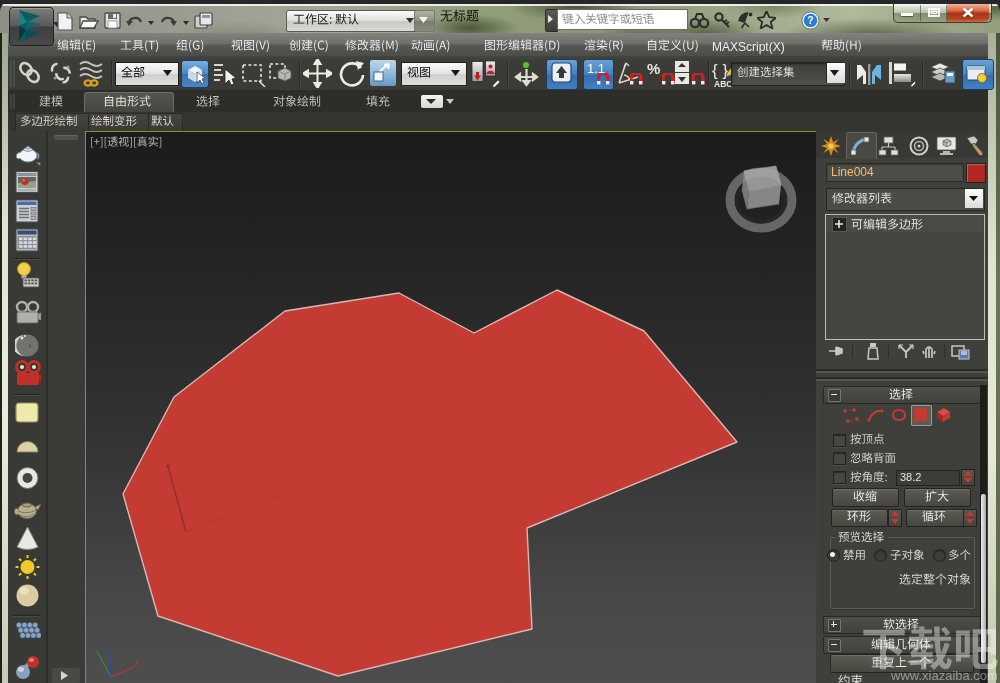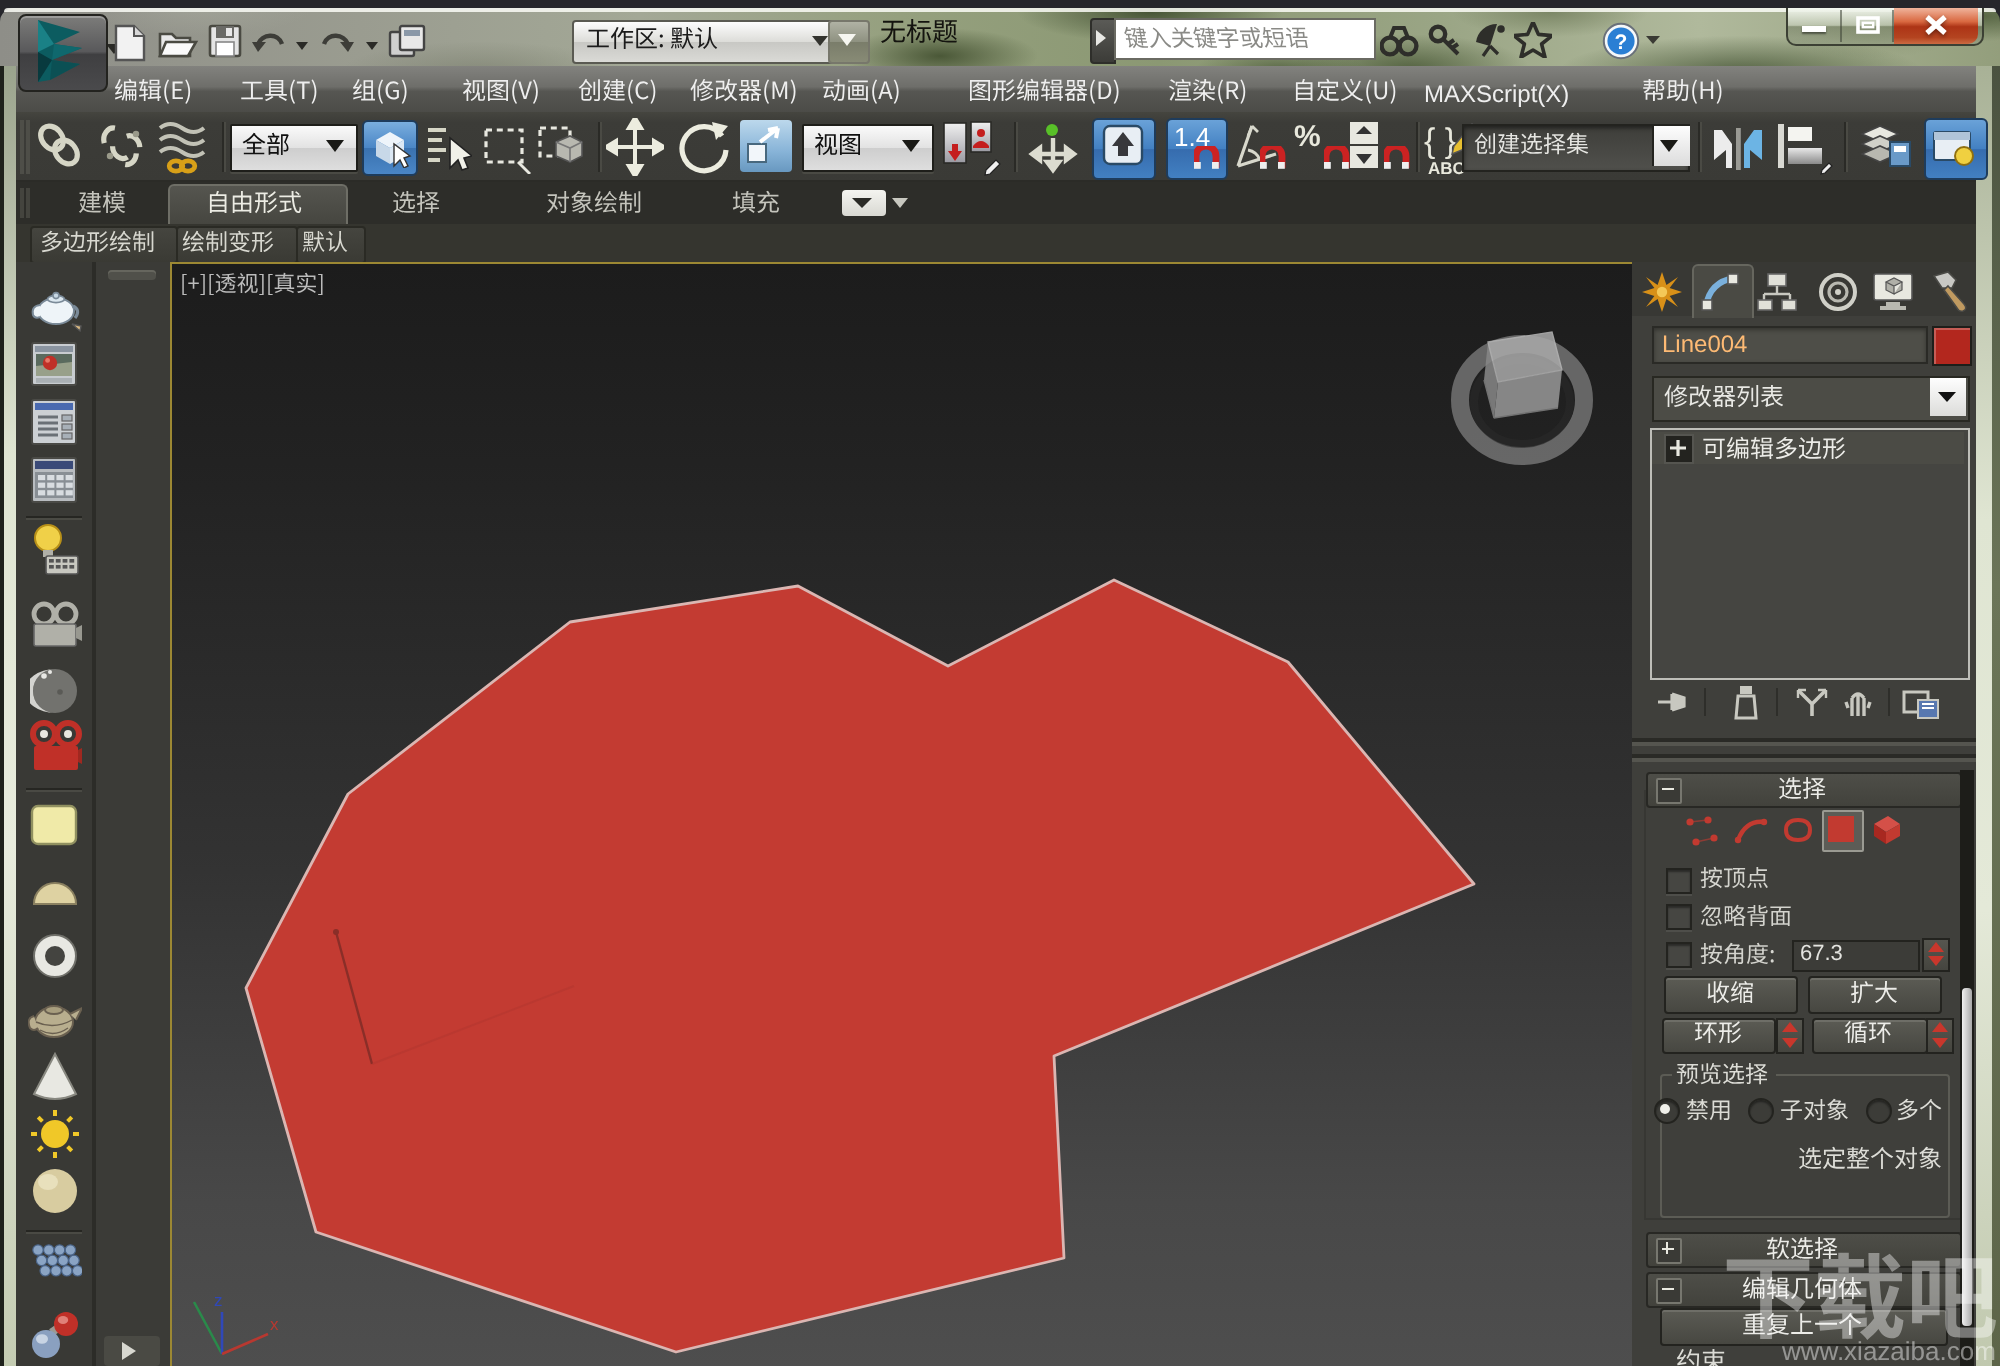--- a/index.html
+++ b/index.html
@@ -290,21 +290,21 @@
         <path d="M25 18 L21 15 L21 21 Z"></path>
         <path d="M14.5 26 L11.5 22 L17.5 22 Z"></path>
       </g>
     </svg>
     <div class="a" style="left:546px;top:59px;width:30px;height:29px;border-radius:3px;border:1px solid #1e3c5c;background:linear-gradient(180deg,#6aa2d8,#4280c2 50%,#366cae 51%,#4280c2)"></div>
     <svg class="a" style="left:551px;top:62px;" width="22" height="23" viewBox="0 0 22 23">
       <rect x="1" y="1" width="19" height="19" rx="3" fill="#e8eef4" stroke="#2a4a66" stroke-width="1.2"></rect>
       <path d="M10.5 4 L16 11 L13 11 L13 16 L8 16 L8 11 L5 11 Z" fill="#38383c"></path>
     </svg>
     <div class="a" style="left:583px;top:59px;width:29px;height:29px;border-radius:3px;border:1px solid #1e3c5c;background:linear-gradient(180deg,#6aa2d8,#4280c2 50%,#366cae 51%,#4280c2)"></div>
-    <div class="a" style="left:587px;top:61px;font-size:13px;color:#fff;line-height:15.6px;white-space:nowrap;">1.4</div>
+    <div class="a" style="left:587px;top:61px;font-size:13px;color:#fff;line-height:15.6px;white-space:nowrap;">1.1</div>
     <svg class="a" style="left:597px;top:73px;" width="13" height="12" viewBox="0 0 13 12">
       <path d="M1 11 L1 5 A5 5 0 0 1 11 5 L11 11" fill="none" stroke="#c22" stroke-width="3.4"></path>
       <rect x="0" y="8" width="3.4" height="3.4" fill="#eee"></rect>
       <rect x="9" y="8" width="3.4" height="3.4" fill="#eee"></rect>
     </svg>
     <svg class="a" style="left:616px;top:59px;" width="28" height="29" viewBox="0 0 28 29">
       <path d="M3 24 L10 4 M3 24 L22 18" stroke="#d8d8cc" stroke-width="1.6" fill="none"></path>
       <path d="M10 4 L8 9 M10 4 L13 7" stroke="#d8d8cc" stroke-width="1.4"></path>
       <path d="M8 16 A8 8 0 0 1 14 21" fill="none" stroke="#d8d8cc" stroke-width="1.4"></path>
     </svg>
@@ -748,21 +748,21 @@
         <path d="M263 239V37C263 -45 293 -66 407 -66C431 -66 611 -66 636 -66C732 -66 756 -34 766 96C745 100 714 112 697 124C692 17 684 2 631 2C592 2 441 2 411 2C348 2 337 8 337 38V239ZM756 214C803 145 854 50 873 -9L946 16C925 76 873 168 824 236ZM134 237C116 162 82 67 40 7L108 -22C148 39 179 138 198 215ZM429 249C477 200 533 132 558 87L622 123C596 167 539 233 490 281ZM295 841C242 727 151 617 53 548C72 537 102 514 116 501C170 544 224 600 272 664H404C342 549 245 451 135 387C152 375 179 348 190 334C306 410 414 526 484 664H618C561 520 468 401 351 324C368 313 396 287 408 274C531 363 632 498 694 664H800C786 459 771 378 750 356C741 345 731 344 714 344C696 344 651 345 602 349C614 330 622 300 624 279C672 276 720 276 746 278C776 280 795 287 814 309C845 343 861 439 877 698C878 709 880 732 880 732H319C336 761 353 790 367 820Z M1610 844C1566 736 1493 634 1408 566V781H1076V39H1135V129H1408V282C1418 269 1428 254 1434 243L1482 265V-75H1553V-41H1831V-73H1904V269L1937 254C1948 273 1969 302 1985 317C1895 349 1815 400 1749 457C1819 529 1878 615 1916 712L1867 737L1854 734H1637C1653 763 1668 793 1681 824ZM1135 715H1214V498H1135ZM1135 195V434H1214V195ZM1348 434V195H1266V434ZM1348 498H1266V715H1348ZM1408 308V537C1422 525 1438 510 1446 500C1480 528 1513 561 1544 599C1571 553 1607 505 1649 459C1575 394 1490 342 1408 308ZM1553 26V219H1831V26ZM1818 669C1787 610 1746 555 1698 505C1651 554 1613 605 1586 654L1596 669ZM1523 286C1584 319 1644 361 1699 409C1748 363 1806 320 1870 286Z M2735 378V293H2273V378ZM2198 436V-80H2273V93H2735V4C2735 -10 2729 -15 2713 -16C2697 -16 2638 -16 2580 -14C2590 -33 2601 -61 2605 -81C2685 -81 2737 -80 2769 -69C2800 -58 2811 -38 2811 3V436ZM2273 238H2735V148H2273ZM2330 841V753H2079V692H2330V602C2225 584 2125 568 2054 558L2066 493L2330 543V469H2404V841ZM2550 840V576C2550 499 2574 478 2670 478C2689 478 2819 478 2840 478C2914 478 2936 504 2945 602C2924 606 2894 617 2878 628C2874 555 2867 543 2833 543C2805 543 2698 543 2678 543C2633 543 2625 548 2625 576V654C2721 676 2828 708 2905 741L2852 795C2798 768 2709 738 2625 714V840Z M3389 334H3601V221H3389ZM3389 395V506H3601V395ZM3389 160H3601V43H3389ZM3058 774V702H3444C3437 661 3426 614 3416 576H3104V-80H3176V-27H3820V-80H3896V576H3493L3532 702H3945V774ZM3176 43V506H3320V43ZM3820 43H3670V506H3820Z" fill="#d4d4ce"></path>
       </g>
     </svg>
     <div class="a" style="left:833px;top:471px;width:11px;height:11px;background:#464642;border:1px solid #23231f;box-shadow:inset 0 1px 1px rgba(0,0,0,.4),0 1px 0 rgba(255,255,255,.08)"></div>
     <svg style="position:absolute;left:850px;top:470.5px;overflow:visible" width="39.697" height="14.375">
       <g transform="translate(0,10.12) scale(0.011500,-0.011500)">
         <path d="M772 379C755 284 723 210 675 151C621 180 567 209 516 234C538 277 562 327 584 379ZM417 210C482 178 553 139 623 99C557 45 470 9 358 -16C371 -32 389 -64 395 -81C519 -49 615 -4 688 61C773 10 850 -41 900 -82L954 -24C901 16 824 65 739 114C794 182 831 269 853 379H959V447H612C631 497 649 547 663 594L587 605C573 556 553 501 531 447H355V379H502C474 315 444 256 417 210ZM383 712V517H454V645H873V518H945V712H711C701 752 684 803 668 845L593 831C606 795 620 750 630 712ZM177 840V639H42V568H177V319L30 277L48 204L177 244V7C177 -8 171 -12 158 -12C145 -13 104 -13 58 -12C68 -32 79 -62 81 -80C147 -80 188 -78 214 -67C240 -55 249 -35 249 7V267L377 309L367 376L249 340V568H357V639H249V840Z M1266 540H1486V414H1266ZM1266 608H1263C1293 641 1321 676 1346 710H1628C1605 675 1576 638 1547 608ZM1799 540V414H1562V540ZM1337 843C1287 742 1191 620 1056 529C1074 518 1099 492 1112 474C1140 494 1166 515 1190 537V358C1190 234 1177 77 1066 -34C1082 -44 1111 -73 1123 -88C1190 -22 1227 64 1246 151H1486V-58H1562V151H1799V18C1799 2 1793 -3 1776 -3C1759 -4 1698 -5 1636 -2C1646 -23 1659 -56 1663 -77C1745 -77 1800 -76 1833 -63C1865 -51 1875 -28 1875 17V608H1635C1673 650 1711 698 1736 742L1685 778L1673 774H1389L1420 827ZM1266 348H1486V218H1258C1264 263 1266 308 1266 348ZM1799 348V218H1562V348Z M2386 644V557H2225V495H2386V329H2775V495H2937V557H2775V644H2701V557H2458V644ZM2701 495V389H2458V495ZM2757 203C2713 151 2651 110 2579 78C2508 111 2450 153 2408 203ZM2239 265V203H2369L2335 189C2376 133 2431 86 2497 47C2403 17 2298 -1 2192 -10C2203 -27 2217 -56 2222 -74C2347 -60 2469 -35 2576 7C2675 -37 2792 -65 2918 -80C2927 -61 2946 -31 2962 -15C2852 -5 2749 15 2660 46C2748 93 2821 157 2867 243L2820 268L2807 265ZM2473 827C2487 801 2502 769 2513 741H2126V468C2126 319 2119 105 2037 -46C2056 -52 2089 -68 2104 -80C2188 78 2201 309 2201 469V670H2948V741H2598C2586 773 2566 813 2548 845Z M3139 390C3175 390 3205 418 3205 460C3205 501 3175 530 3139 530C3102 530 3073 501 3073 460C3073 418 3102 390 3139 390ZM3139 -13C3175 -13 3205 15 3205 56C3205 98 3175 126 3139 126C3102 126 3073 98 3073 56C3073 15 3102 -13 3139 -13Z" fill="#d4d4ce"></path>
       </g>
     </svg>
     <div class="a" style="left:896px;top:469.5px;width:62px;height:14px;background:#3c3c38;border:1px solid #23231f"></div>
-    <div class="a" style="left:900px;top:471px;font-size:11px;color:#e4e4e0;line-height:13.2px;white-space:nowrap;">67.3</div>
+    <div class="a" style="left:900px;top:471px;font-size:11px;color:#e4e4e0;line-height:13.2px;white-space:nowrap;">38.2</div>
     <div class="a" style="left:961px;top:469px;width:12px;height:15px;background:linear-gradient(180deg,#56564f,#45453f);border:1px solid #23231f"></div>
     <svg class="a" style="left:963.5px;top:471px;" width="8" height="5" viewBox="0 0 8 5">
       <path d="M4 0 L8 5 L0 5 Z" fill="#c8372c"></path>
     </svg>
     <svg class="a" style="left:963.5px;top:478px;" width="8" height="5" viewBox="0 0 8 5">
       <path d="M0 0 L8 0 L4 5 Z" fill="#c8372c"></path>
     </svg>
     <div class="a" style="left:832px;top:488px;width:65px;height:17px;background:linear-gradient(180deg,#5b5b54,#474741);border:1px solid #23231f;border-radius:2px;box-shadow:inset 0 1px 0 rgba(255,255,255,.12)"></div>
     <svg style="position:absolute;left:852.5px;top:489.9px;overflow:visible" width="26" height="15">
       <g transform="translate(0,10.56) scale(0.012000,-0.012000)">

